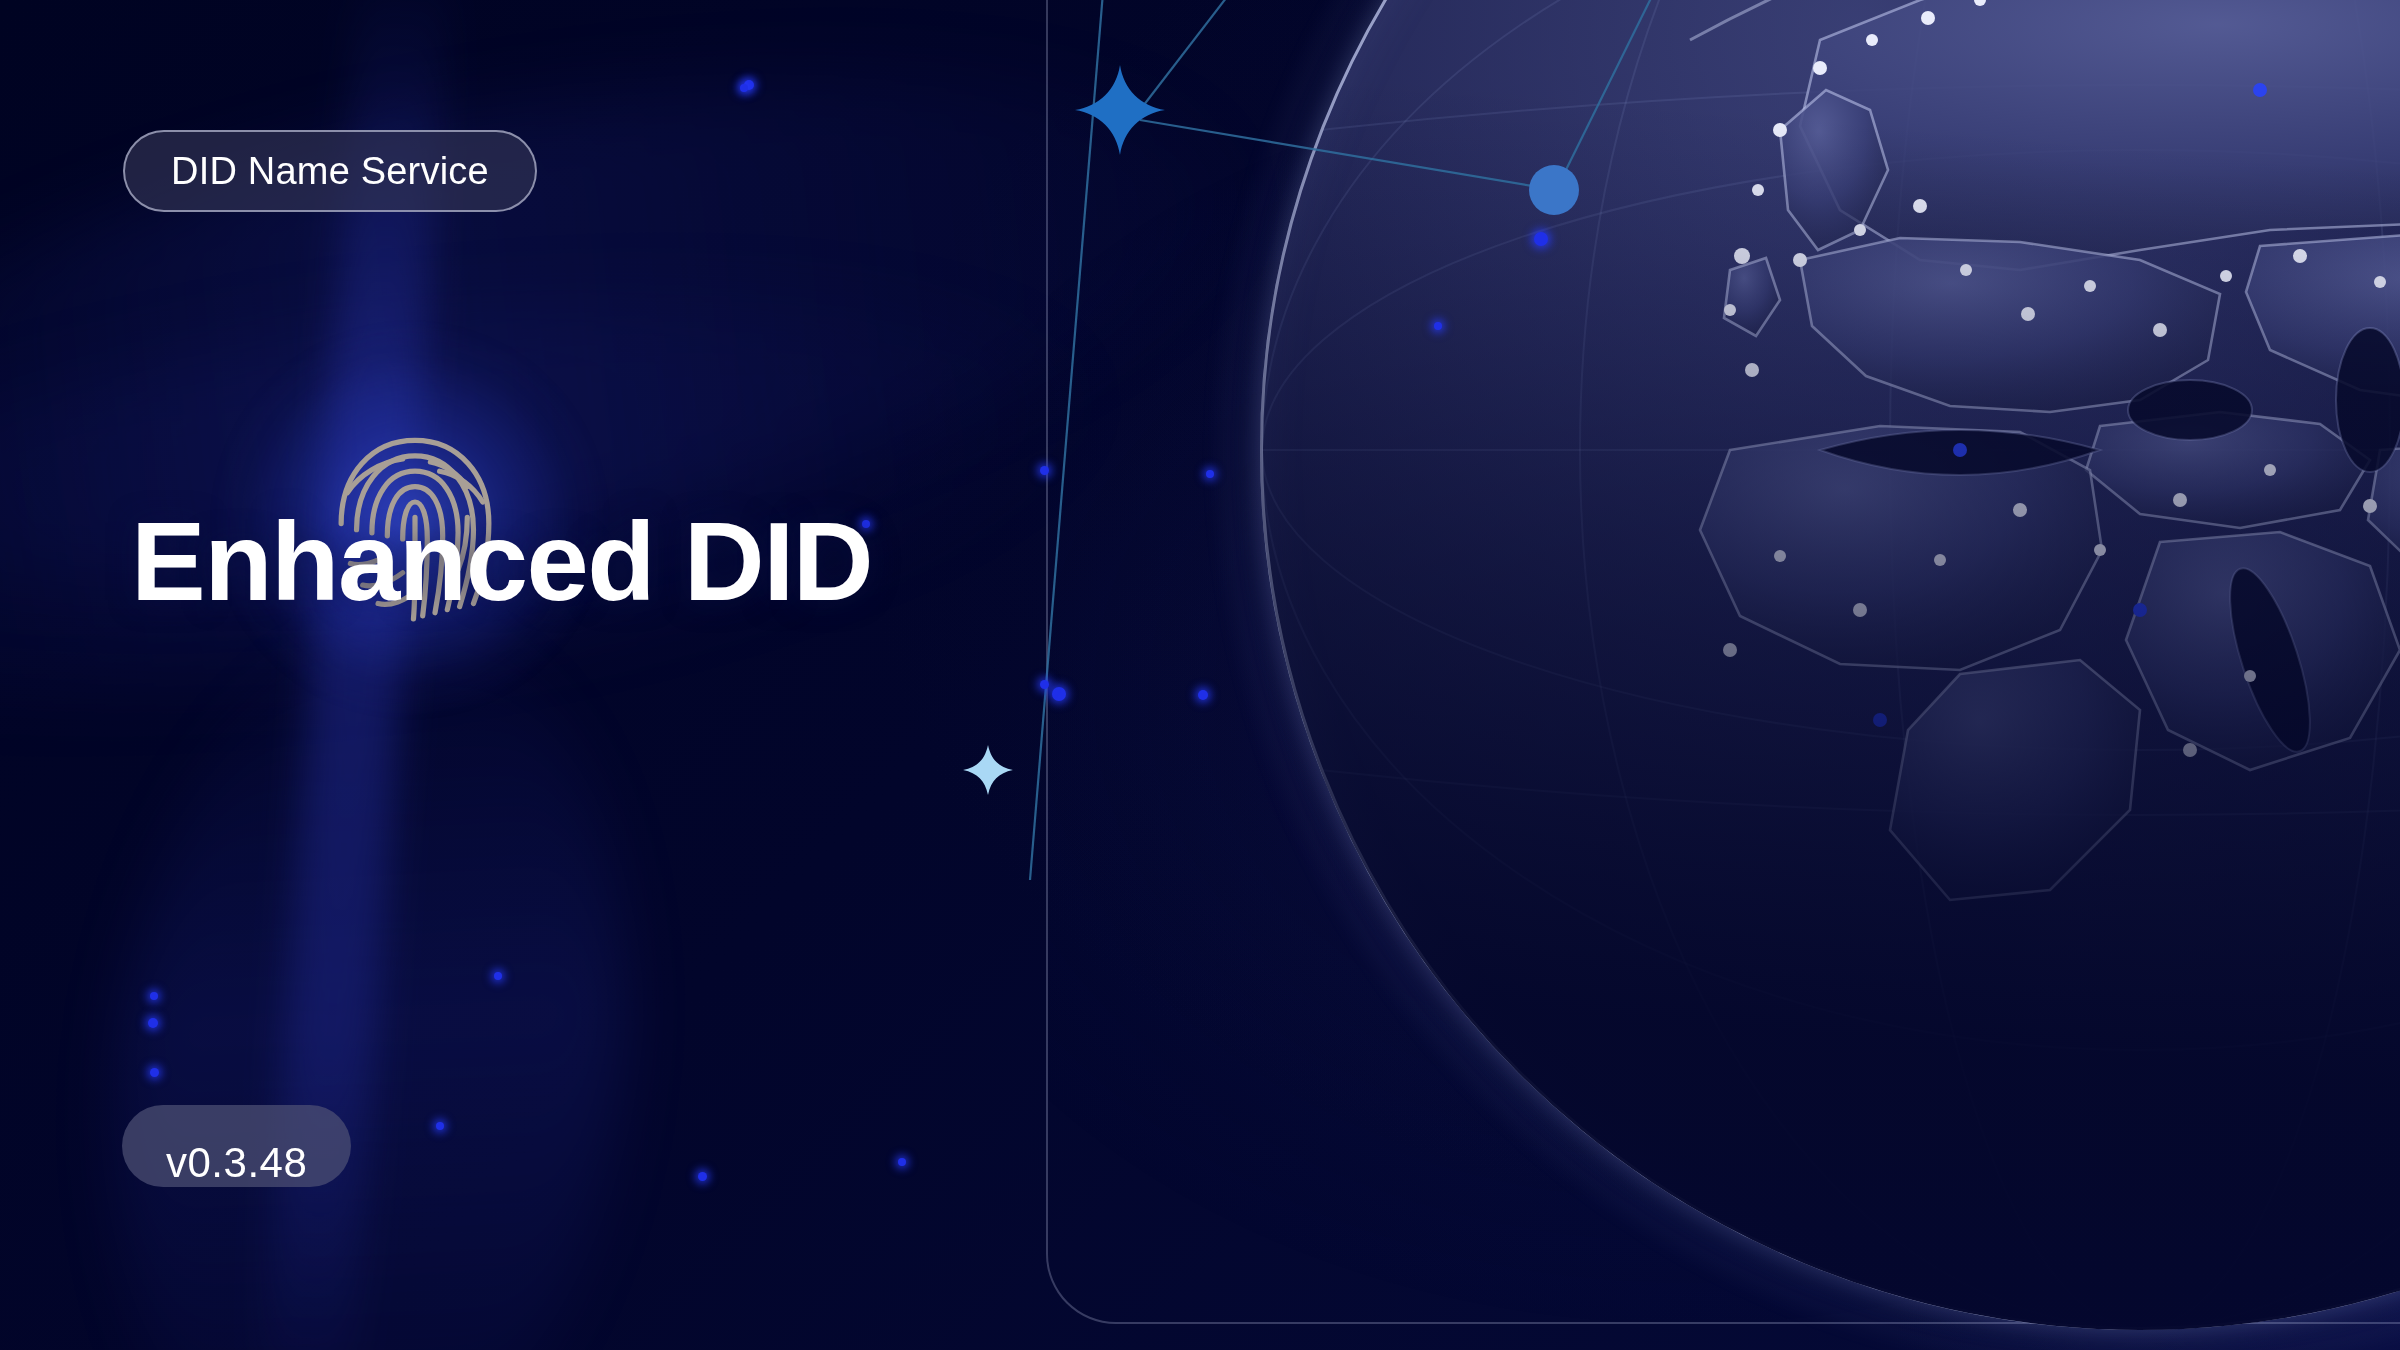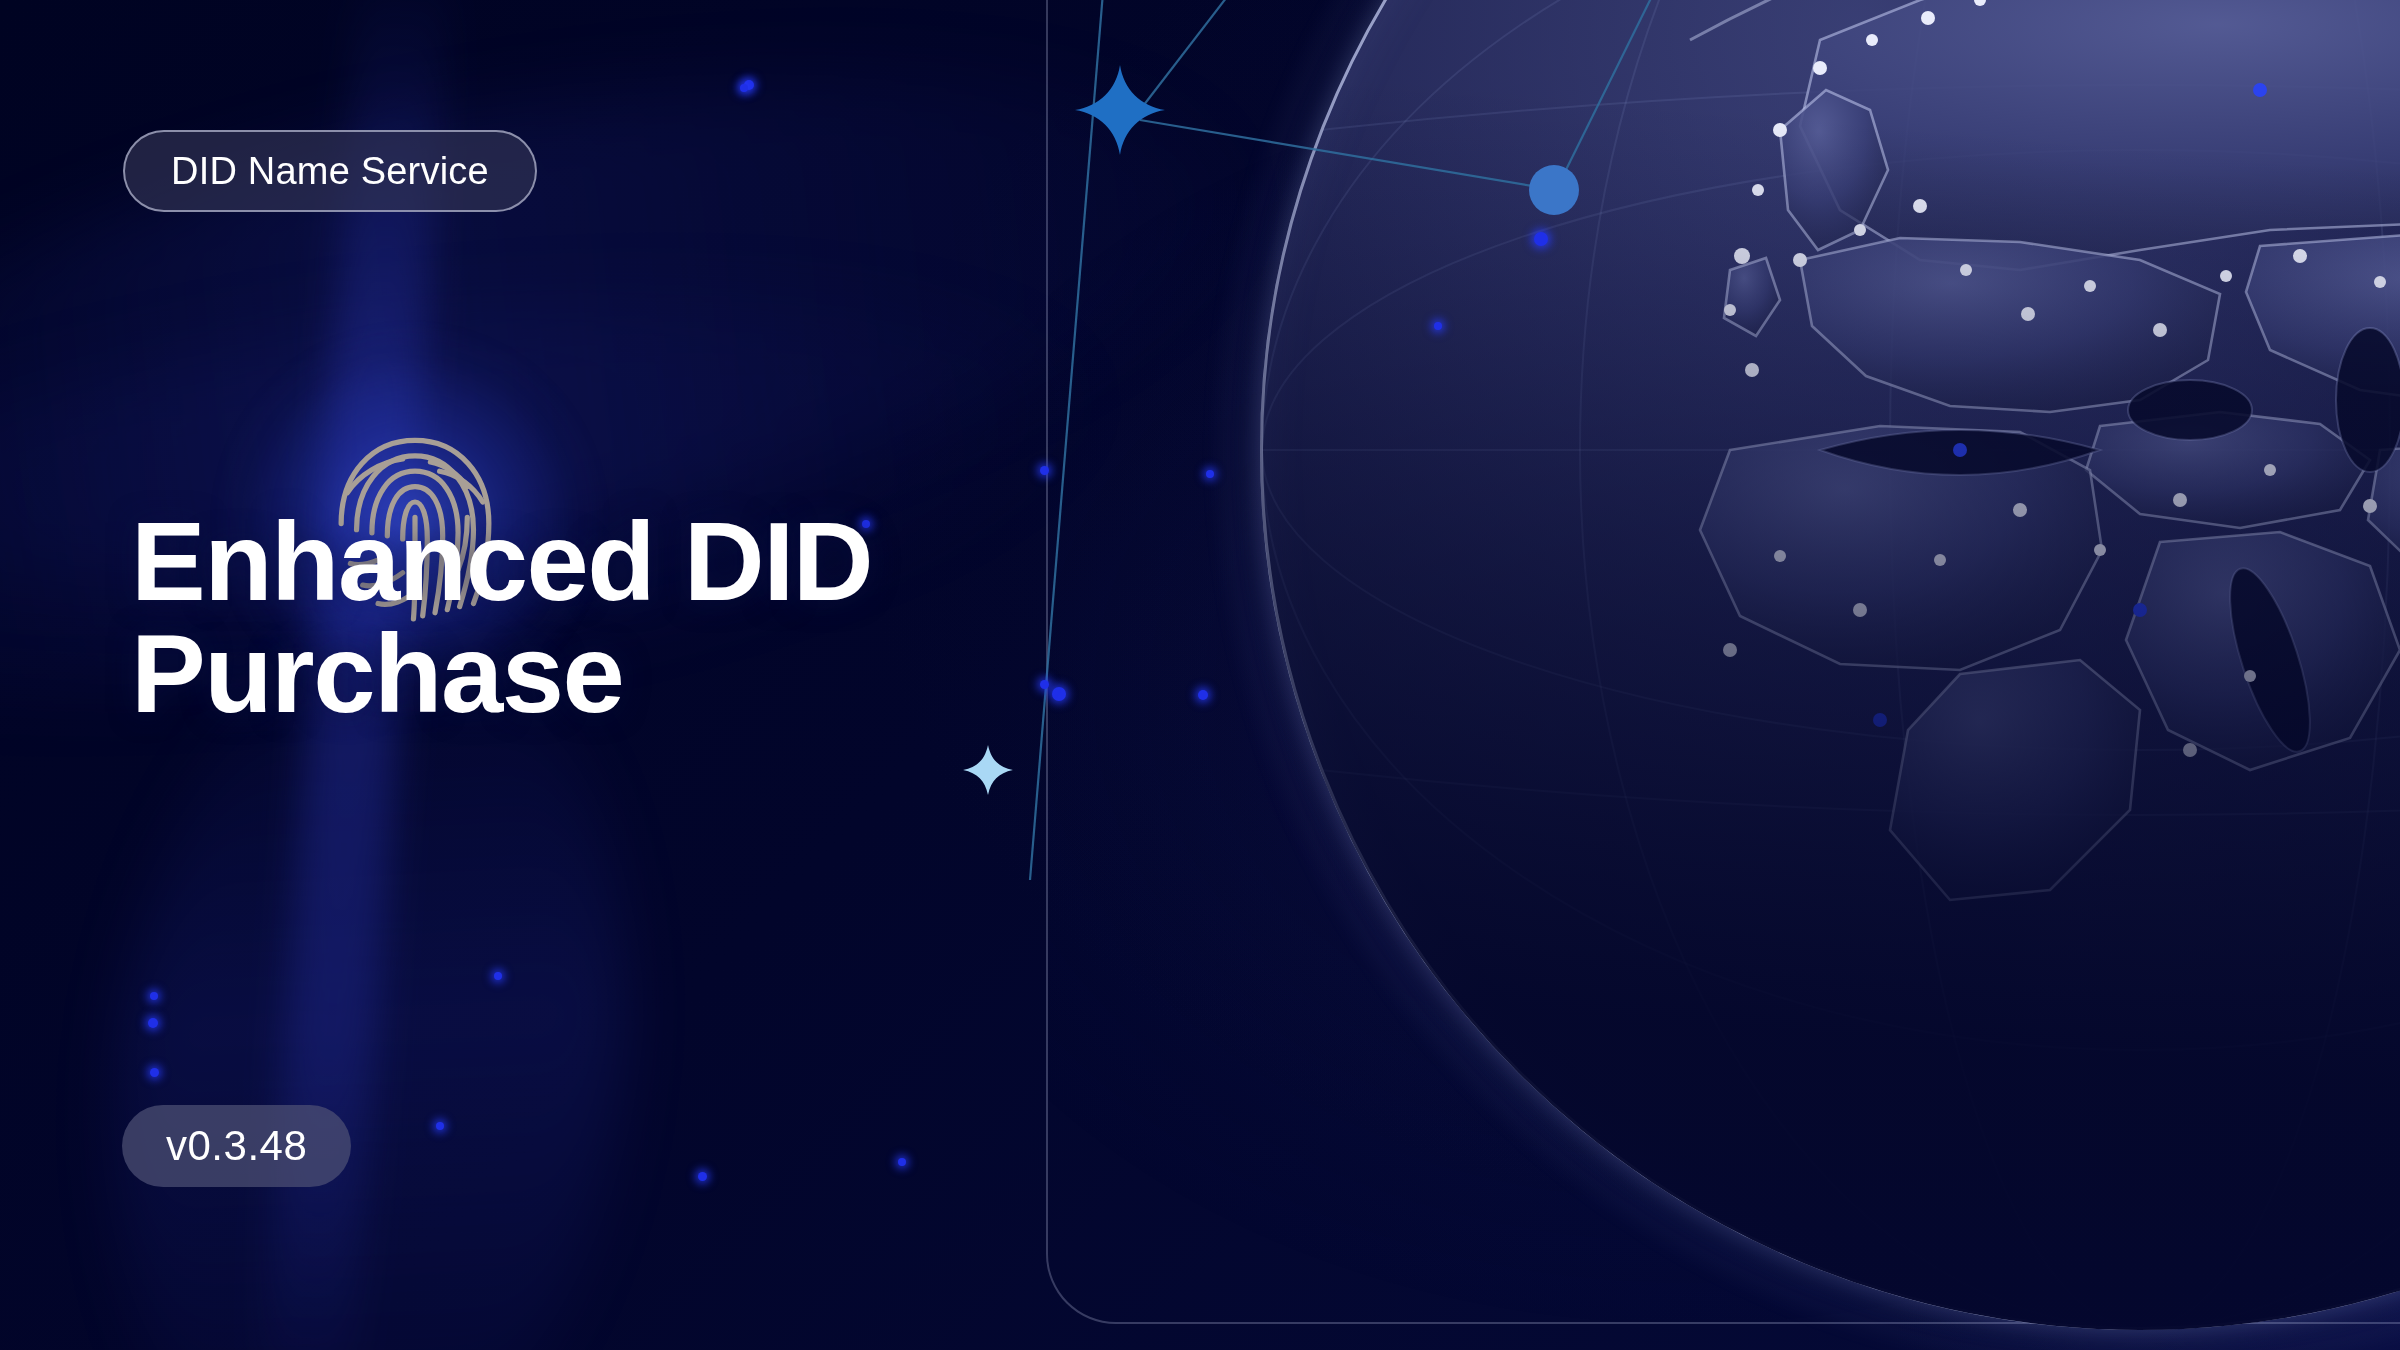--- a/index.html
+++ b/index.html
@@ -183,21 +183,21 @@
   }
   h1.headline span { display: block; }
 
   .version-badge {
     position: absolute;
     left: 122px;
     top: 1105px;
     height: 82px;
     padding: 0 44px;
     display: flex;
-    align-items: center;
+    align-items: flex-end;
     border-radius: 999px;
     background: rgba(78,80,116,0.72);
     color: #ffffff;
     font-size: 42px;
     letter-spacing: 0.5px;
     white-space: nowrap;
   }
 </style>
 </head>
 <body>
@@ -424,21 +424,20 @@
           <path d="M94 42 C88 34 80 28 70 26"></path>
           <path d="M104 52 C98 42 88 34 76 32"></path>
           <path d="M16 46 C24 34 38 26 52 24"></path>
           <path d="M88 96 C92 86 94 74 94 62"></path>
         </g>
       </svg>
     </div>
 
     <h1 class="headline">
       <span>Enhanced DID</span>
-      <span>Purchase</span>
     </h1>
 
     <div class="version-badge">
       <span>v0.3.48</span>
     </div>
 
   </div>
 </div>
 
 </body></html>

